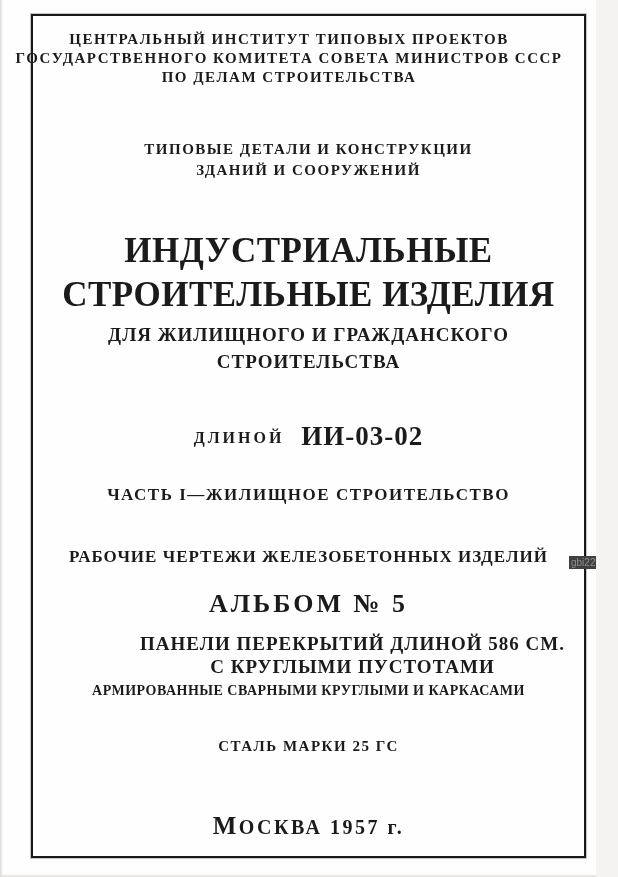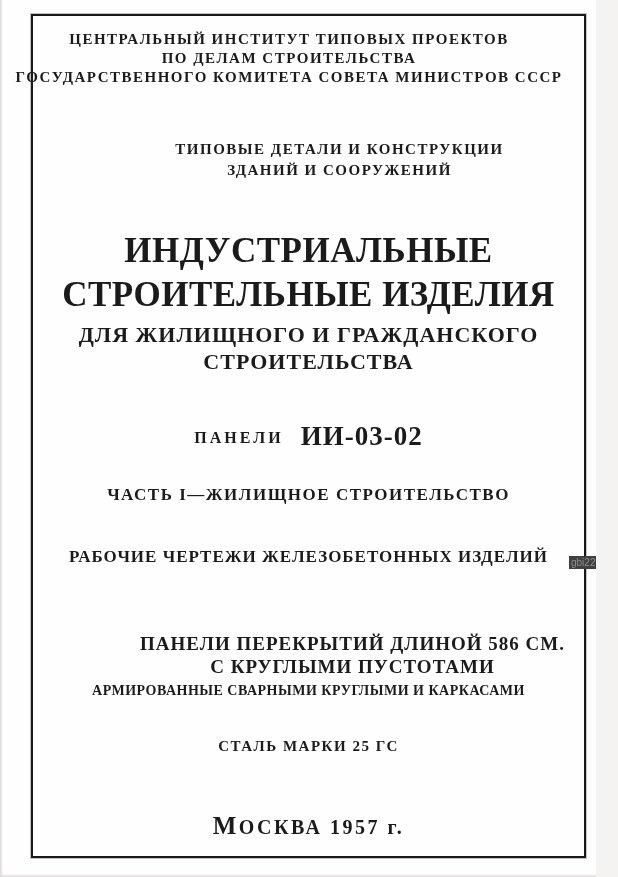--- a/index.html
+++ b/index.html
@@ -56,32 +56,31 @@
     width: 558px;
     font-size: 15px;
     letter-spacing: 1.5px;
     line-height: 19px;
   }
   .typ {
     top: 139px;
     font-size: 15px;
     letter-spacing: 1.5px;
     line-height: 21px;
-    padding-left: 31px;
   }
   .title {
     top: 229px;
     font-size: 35px;
     letter-spacing: 0.5px;
     line-height: 43px;
     transform: scaleY(1.04);
   }
   .subtitle {
     top: 321px;
-    font-size: 22px;
+    font-size: 19px;
     letter-spacing: 1px;
     line-height: 27px;
   }
   .series {
     top: 421px;
   }
   .series-label {
     font-size: 16px;
     letter-spacing: 3px;
     vertical-align: baseline;
@@ -150,48 +149,49 @@
 </style>
 </head>
 <body>
 
 <div class="page">
 
   <div class="frame"></div>
 
   <div class="t org">
     <div>ЦЕНТРАЛЬНЫЙ ИНСТИТУТ ТИПОВЫХ ПРОЕКТОВ</div>
+    <div>ГОСУДАРСТВЕННОГО КОМИТЕТА СОВЕТА МИНИСТРОВ СССР</div>
     <div>ПО ДЕЛАМ СТРОИТЕЛЬСТВА</div>
-    <div>ГОСУДАРСТВЕННОГО КОМИТЕТА СОВЕТА МИНИСТРОВ СССР</div>
   </div>
 
   <div class="t typ">
     <div>ТИПОВЫЕ ДЕТАЛИ И КОНСТРУКЦИИ</div>
     <div>ЗДАНИЙ И СООРУЖЕНИЙ</div>
   </div>
 
   <div class="t title">
     <div>ИНДУСТРИАЛЬНЫЕ</div>
     <div>СТРОИТЕЛЬНЫЕ ИЗДЕЛИЯ</div>
   </div>
 
   <div class="t subtitle">
     <div>ДЛЯ ЖИЛИЩНОГО И ГРАЖДАНСКОГО</div>
     <div>СТРОИТЕЛЬСТВА</div>
   </div>
 
   <div class="t series">
-    <span class="series-label">ПАНЕЛИ</span>
+    <span class="series-label">ДЛИНОЙ</span>
     <span class="series-code">ИИ-03-02</span>
   </div>
 
   <div class="t part">ЧАСТЬ I—ЖИЛИЩНОЕ СТРОИТЕЛЬСТВО</div>
 
   <div class="t drawings">РАБОЧИЕ ЧЕРТЕЖИ ЖЕЛЕЗОБЕТОННЫХ ИЗДЕЛИЙ</div>
 
+  <div class="t album">АЛЬБОМ № 5</div>
 
   <div class="t panels">
     <div>ПАНЕЛИ ПЕРЕКРЫТИЙ ДЛИНОЙ 586 СМ.</div>
     <div>С КРУГЛЫМИ ПУСТОТАМИ</div>
   </div>
 
   <div class="t reinf1">АРМИРОВАННЫЕ СВАРНЫМИ КРУГЛЫМИ И КАРКАСАМИ</div>
   <div class="t reinf2">СТАЛЬ МАРКИ 25 ГС</div>
 
   <div class="t footer">МОСКВА 1957 г.</div>

